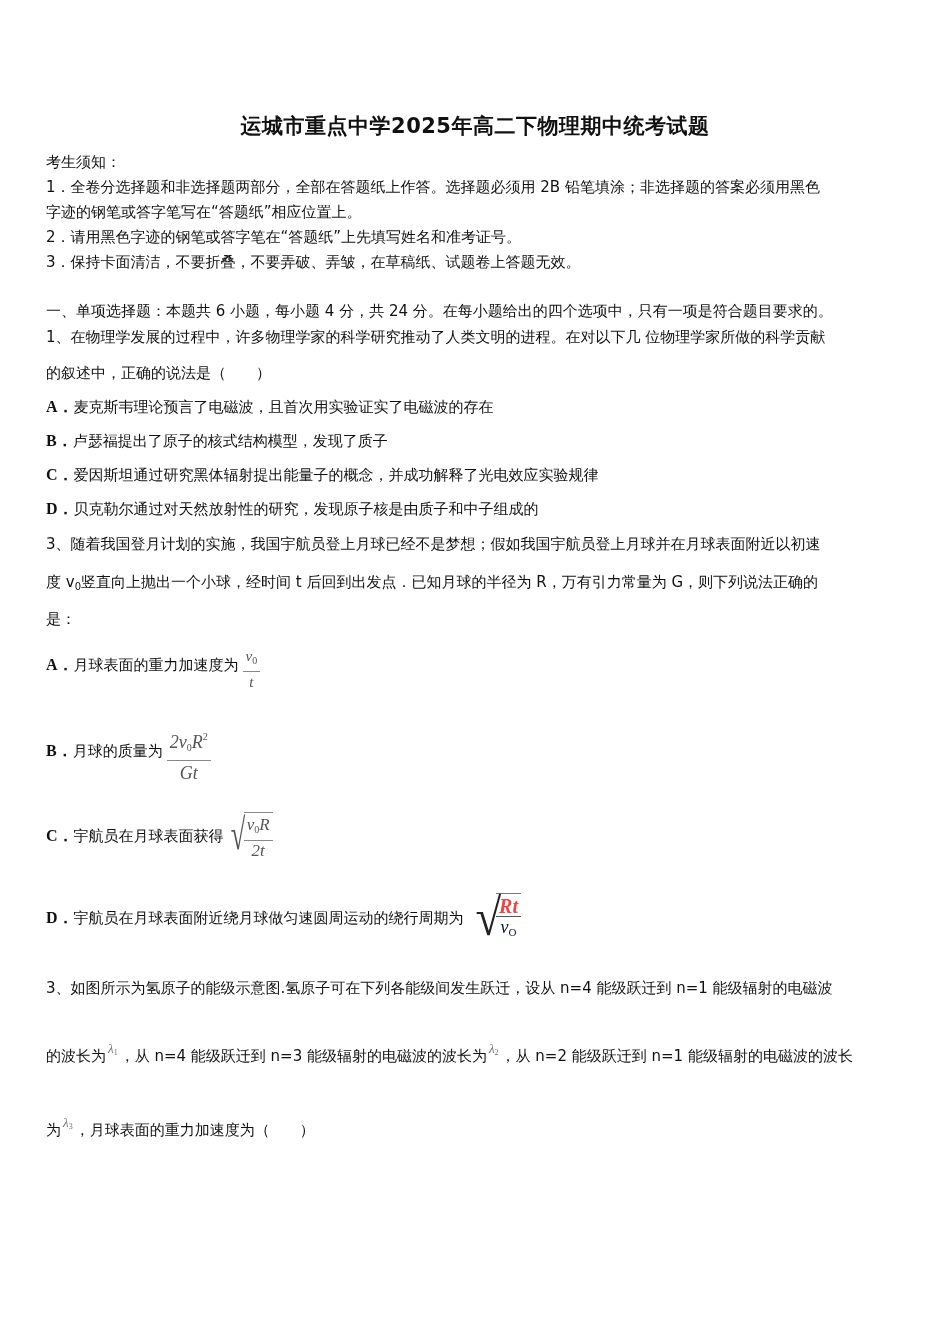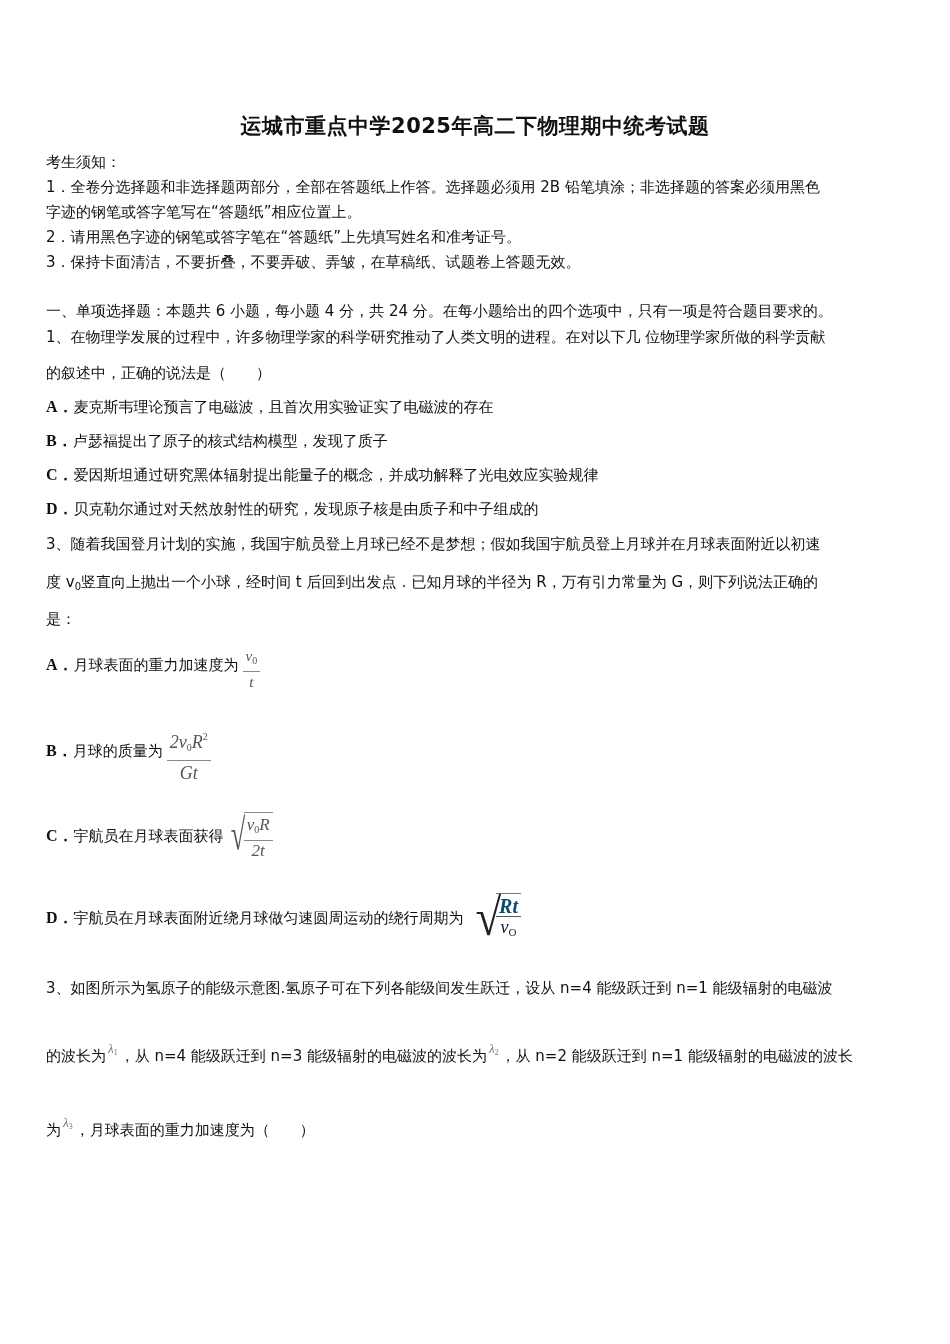--- a/index.html
+++ b/index.html
@@ -15,21 +15,21 @@
   .frac { display: inline-flex; flex-direction: column; align-items: center; vertical-align: middle; margin-left: 4px; }
   .frac .num { padding: 0 3px; border-bottom: 1px solid #888; line-height: 20px; }
   .frac .den { padding: 0 3px; line-height: 20px; }
   .sub { font-size: 10px; font-style: normal; vertical-align: -3px; }
   .sup { font-size: 10px; font-style: normal; vertical-align: 8px; }
   .sqrt { display: inline-flex; align-items: stretch; vertical-align: middle; margin: 0 6px 0 2px; }
   .sqrt .rad { font-family: "Liberation Serif", serif; font-size: 44px; line-height: 46px; color: #555; transform: scaleX(0.6); margin-right: -6px; font-style: normal; }
   .sqrt .body { border-top: 1px solid #888; padding-top: 2px; }
   .big-sqrt .rad { font-size: 52px; line-height: 50px; color: #222; transform: scaleX(0.9); }
   .big-sqrt .body { border-top: 1.5px solid #777; }
-  .big-sqrt .frac .num { font-size: 20px; font-weight: bold; color: #0c4a6e; border-bottom: 1.5px solid #555; }
+  .big-sqrt .frac .num { font-size: 20px; font-weight: bold; color: #ef4444; border-bottom: 1.5px solid #555; }
   .big-sqrt .frac .den { font-size: 18px; color: #0f172a; }
   .lam { font-family: "Liberation Serif", serif; font-style: italic; color: #737373; font-size: 13px; vertical-align: 8px; margin: 0 2px; }
   .lam .sub { font-size: 8px; vertical-align: -2px; }
 </style>
 </head>
 <body>
 
 <div>
 
   <div class="abs title">运城市重点中学2025年高二下物理期中统考试题</div>

